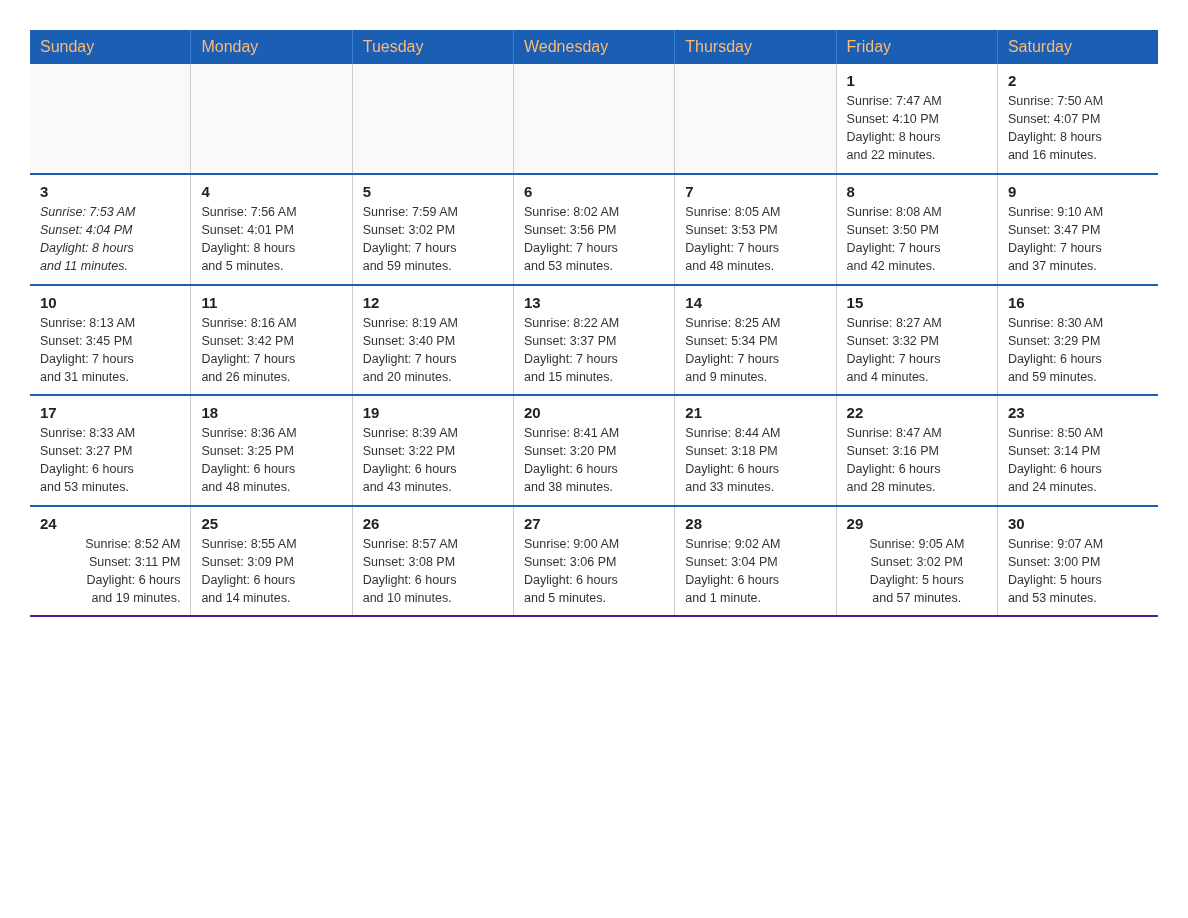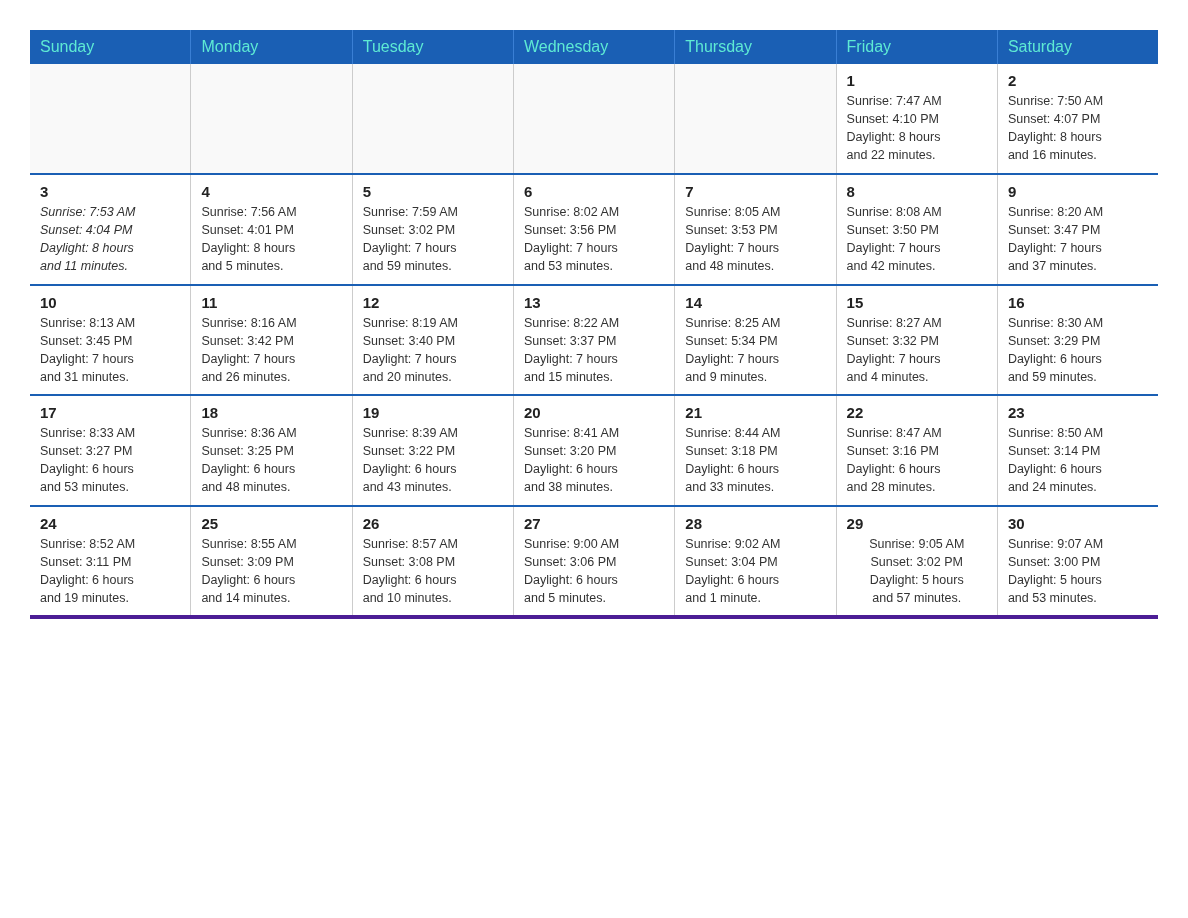--- a/index.html
+++ b/index.html
@@ -64,21 +64,21 @@
     }
     table {
       width: 100%;
       border-collapse: collapse;
       margin-top: 10px;
     }
     thead tr {
       background-color: #1a5fb4;
     }
     thead th {
-      color: #5eead4;
+      color: #fdba74;
       font-size: 16px;
       font-weight: normal;
       padding: 8px 10px;
       text-align: left;
       border-right: 1px solid #3a7fd4;
     }
     thead th:last-child {
       border-right: none;
     }
     tbody tr {
@@ -91,21 +91,21 @@
       font-size: 13px;
       color: #333;
       min-height: 90px;
       height: 110px;
       background: #fff;
     }
     tbody td:last-child {
       border-right: none;
     }
     tbody tr:last-child {
-      border-bottom: 4px solid #4c1d95;
+      border-bottom: 2px solid #4c1d95;
     }
     .day-number {
       font-size: 15px;
       font-weight: bold;
       color: #222;
       margin-bottom: 3px;
     }
     .day-info {
       font-size: 12.5px;
       color: #333;
@@ -193,21 +193,21 @@
         </td>
         <td>
           <div class="day-number">8</div>
           <div class="day-info" style="white-space: pre-line;">Sunrise: 8:08 AM
 Sunset: 3:50 PM
 Daylight: 7 hours
 and 42 minutes.</div>
         </td>
         <td>
           <div class="day-number">9</div>
-          <div class="day-info" style="white-space: pre-line;">Sunrise: 8:20 AM
+          <div class="day-info" style="white-space: pre-line;">Sunrise: 9:10 AM
 Sunset: 3:47 PM
 Daylight: 7 hours
 and 37 minutes.</div>
         </td>
       </tr>
       <tr>
         <td>
           <div class="day-number">10</div>
           <div class="day-info" style="white-space: pre-line;">Sunrise: 8:13 AM
 Sunset: 3:45 PM
@@ -304,21 +304,21 @@
           <div class="day-number">23</div>
           <div class="day-info" style="white-space: pre-line;">Sunrise: 8:50 AM
 Sunset: 3:14 PM
 Daylight: 6 hours
 and 24 minutes.</div>
         </td>
       </tr>
       <tr>
         <td>
           <div class="day-number">24</div>
-          <div class="day-info" style="white-space: pre-line;">Sunrise: 8:52 AM
+          <div class="day-info" style="white-space: pre-line; text-align: right;">Sunrise: 8:52 AM
 Sunset: 3:11 PM
 Daylight: 6 hours
 and 19 minutes.</div>
         </td>
         <td>
           <div class="day-number">25</div>
           <div class="day-info" style="white-space: pre-line;">Sunrise: 8:55 AM
 Sunset: 3:09 PM
 Daylight: 6 hours
 and 14 minutes.</div>

